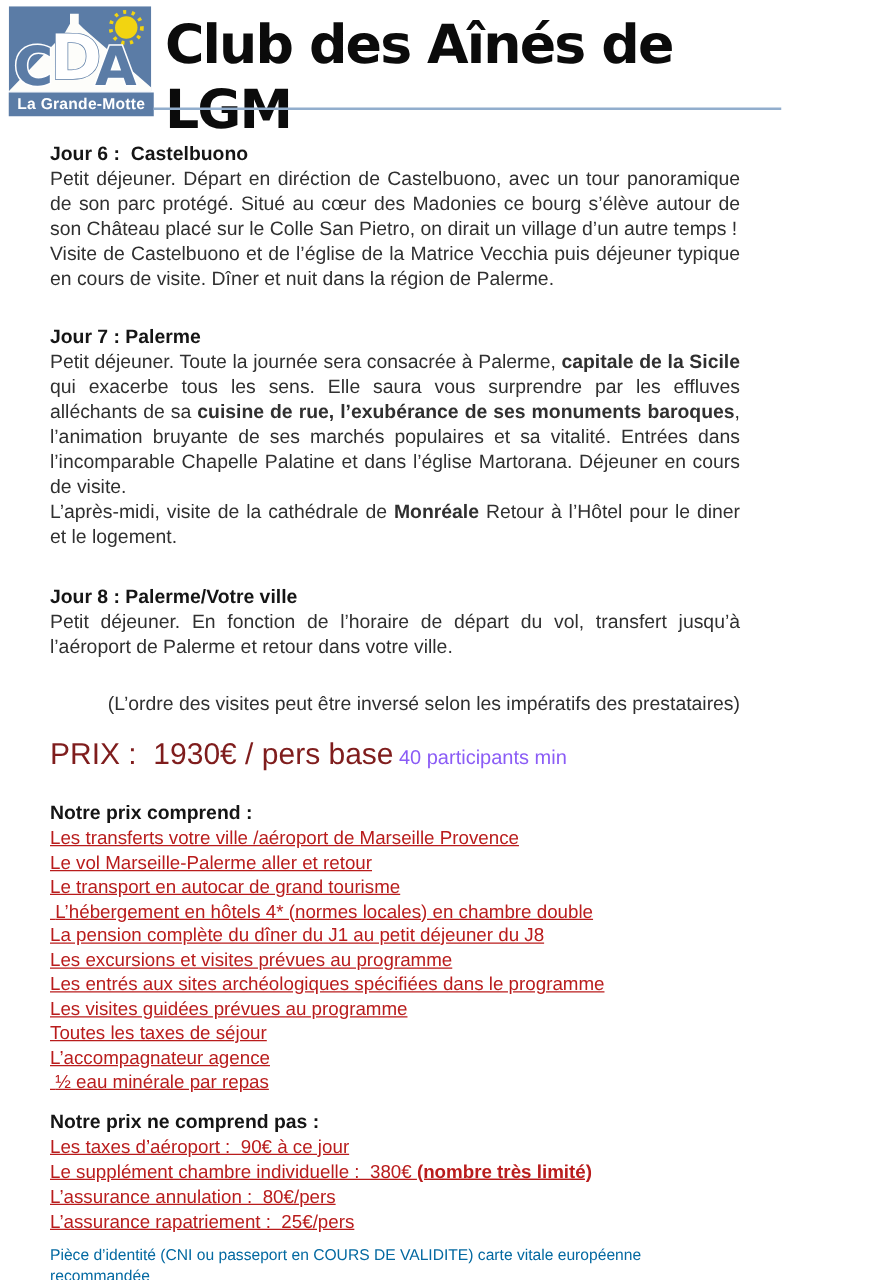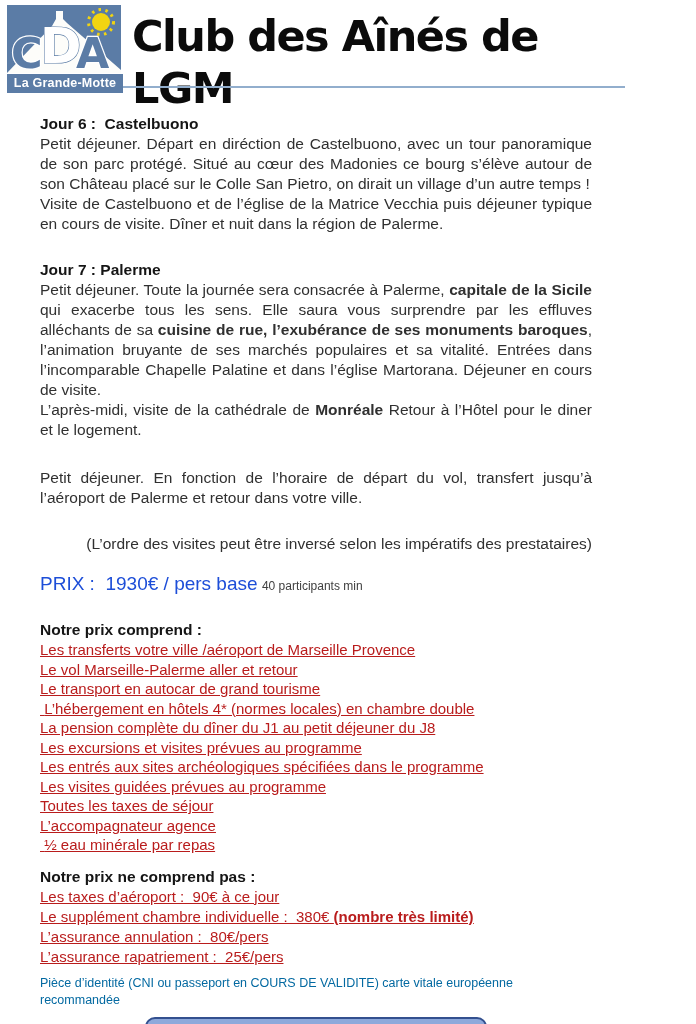--- a/index.html
+++ b/index.html
@@ -45,22 +45,22 @@
   .day{margin-bottom:26px;}
   .day:nth-of-type(2){margin-bottom:28px;}
   .day h2{font-size:15.5px; line-height:20px; font-weight:bold; color:var(--heading-dark);}
   .day p{text-align:justify;}
   .b{font-weight:700;}
   .u{text-decoration:underline;}
 
   .order-note{margin-top:16px; line-height:20px;text-align:right;}
 
   .price-row{margin-top:16px; line-height:28px;}
-  .price-main{font-size:19px; color:#1d4ed8;}
-  .price-note{font-size:12px; color:#404040;}
+  .price-main{font-size:24px; color:#7f1d1d;}
+  .price-note{font-size:16px; color:#8b5cf6;}
 
   .list-block{margin-top:20px;}
   .list-block h3{font-size:15.5px; line-height:20px; font-weight:bold; color:var(--heading-dark);}
   .list-block .item{font-size:15px; line-height:19.5px; color:#b91c1c;text-decoration:underline;}
   .excludes{margin-top:12px;}
   .excludes .item{line-height:20px;}
 
   .id-note{margin-top:8px; text-align:left; font-size:12.5px; color:#0369a1; line-height:17px;}
 
   .cta{
@@ -99,20 +99,21 @@
       <p class="pre"><span>Visite de Castelbuono et de l’église de la Matrice Vecchia puis déjeuner typique en cours de visite. Dîner et nuit dans la région de Palerme.</span></p>
     </section>
 
     <section class="day">
       <h2 class="pre">Jour 7 : Palerme</h2>
       <p class="pre"><span>Petit déjeuner. Toute la journée sera consacrée à Palerme, </span><span class="b">capitale de la Sicile</span><span> qui exacerbe tous les sens. Elle saura vous surprendre par les effluves alléchants de sa </span><span class="b">cuisine de rue, l’exubérance de ses monuments baroques</span><span>, l’animation bruyante de ses marchés populaires et sa vitalité. Entrées dans l’incomparable Chapelle Palatine et dans l’église Martorana. Déjeuner en cours de visite.</span></p>
       <p class="pre"><span>L’après-midi, visite de la cathédrale de </span><span class="b">Monréale</span><span> Retour à l’Hôtel pour le diner et le logement.</span></p>
     </section>
 
     <section class="day">
+      <h2 class="pre">Jour 8 : Palerme/Votre ville</h2>
       <p class="pre"><span>Petit déjeuner. En fonction de l’horaire de départ du vol, transfert jusqu’à l’aéroport de Palerme et retour dans votre ville.</span></p>
     </section>
 
     <p class="order-note pre">(L’ordre des visites peut être inversé selon les impératifs des prestataires)</p>
 
     <div class="price-row">
       <span class="price-main pre">PRIX :  1930€ / pers base</span>
       <span class="price-note pre">40 participants min</span>
     </div>
 

